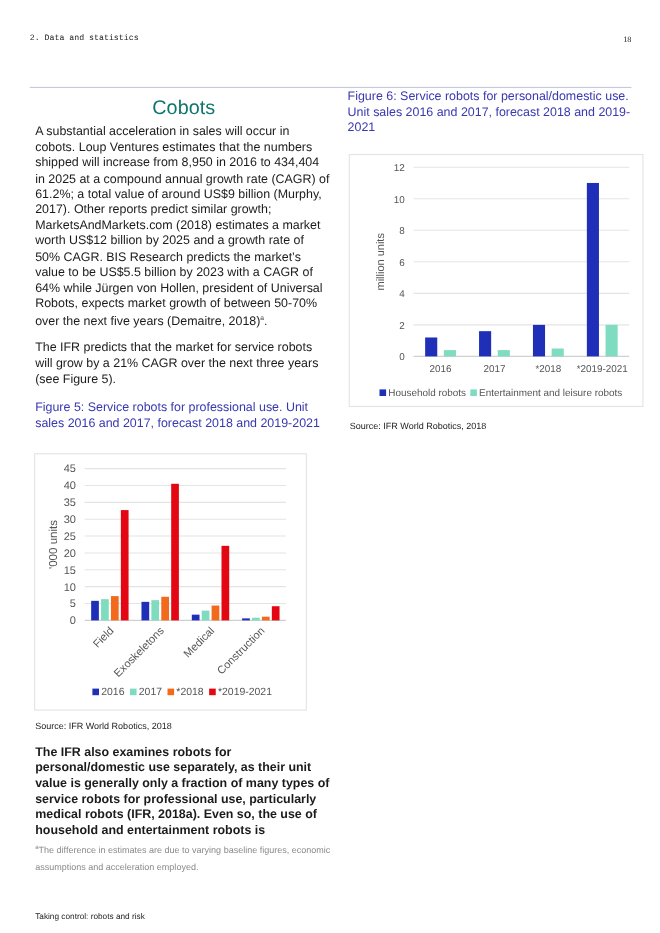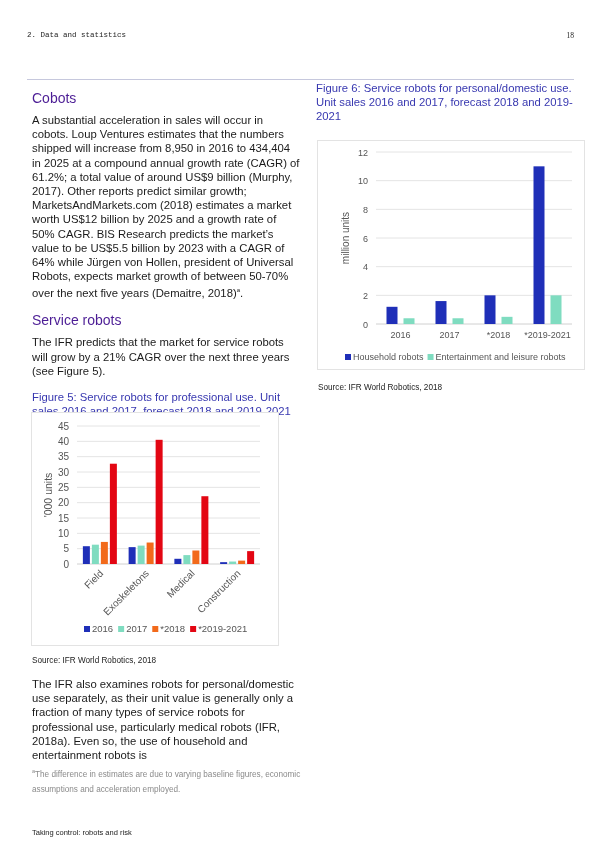--- a/index.html
+++ b/index.html
@@ -8,50 +8,49 @@
       font-family: "Liberation Sans", sans-serif; color: #1a1a1a;
     }
     .abs { position: absolute; }
     .hdr { top: 31px; font-size: 7.5px; color: #222; }
     #hdr-left { left: 27px; font-family: Liberation Mono, monospace; }
     #hdr-right { right: 26px; font-family: Liberation Serif, serif; }
     #hdr-rule { left: 27px; right: 26px; top: 79px; height: 1px; background: #c6c8dd; }
 
     .col { font-size: 11.3px; line-height: 14.2px; color: #1b1b1b; }
     .col p { margin: 0 0 9px 0; }
-    .h2 { color: #4c1d95; font-size: 14px; line-height: 17px; margin: 0 0 6px 0; }
+    .h2 { color: #0f766e; font-size: 18px; line-height: 17px; margin: 0 0 6px 0; text-align: center; }
     .figcap { color: #3838b0; font-size: 11.3px; line-height: 14.2px; margin: 0; }
     .src { font-size: 8.2px; color: #222; }
 
     #left-col { left: 32px; top: 90px; width: 270px; }
     #right-col { left: 316px; top: 81px; width: 262px; }
 
     .chart-box { position: absolute; border: 1px solid #e3e3e3; background: #fff; }
     #fig5-box { left: 31px; top: 412px; width: 246px; height: 232px; }
     #fig6-box { left: 317px; top: 140px; width: 266px; height: 228px; }
     svg text { font-family: "Liberation Sans", sans-serif; }
 
     #fig5-source { left: 32px; top: 656px; }
     #fig6-source { left: 318px; top: 383px; }
 
-    #bottom-para { left: 32px; top: 677px; width: 270px; }
+    #bottom-para { left: 32px; top: 677px; width: 270px; font-weight: bold; }
     #footnote { left: 32px; top: 764px; width: 280px; font-size: 8.2px; line-height: 15px; color: #8a8a8a; }
     #footer { left: 32px; top: 828px; font-size: 7.5px; color: #222; }
   </style>
 </head>
 <body>
 
 <div class="abs hdr" id="hdr-left">2. Data and statistics</div>
 <div class="abs hdr" id="hdr-right">18</div>
 <div class="abs" id="hdr-rule"></div>
 
 <div class="abs col" id="left-col">
   <div class="h2">Cobots</div>
   <p><span>A substantial acceleration in sales will occur in cobots. Loup Ventures estimates that the numbers shipped will increase from 8,950 in 2016 to 434,404 in 2025 at a compound annual growth rate (CAGR) of 61.2%; a total value of around US$9 billion (Murphy, 2017). Other reports predict similar growth; MarketsAndMarkets.com (2018) estimates a market worth US$12 billion by 2025 and a growth rate of 50% CAGR. BIS Research predicts the market’s value to be US$5.5 billion by 2023 with a CAGR of 64% while Jürgen von Hollen, president of Universal Robots, expects market growth of between 50-70% over the next five years (Demaitre, 2018)</span><sup style="font-size:6px;">a</sup><span>.</span></p>
-  <div class="h2" style="margin-top:12px;">Service robots</div>
   <p>The IFR predicts that the market for service robots will grow by a 21% CAGR over the next three years (see Figure 5).</p>
   <p class="figcap" style="margin-top:12px;">Figure 5: Service robots for professional use. Unit sales 2016 and 2017, forecast 2018 and 2019-2021</p>
 </div>
 
 <div class="chart-box" id="fig5-box">
   <svg id="fig5-svg" width="246" height="232">
       <line x1="45" x2="228" y1="151" y2="151" stroke="#d0d0d0" stroke-width="1"></line>
       <text x="37" y="154.5" text-anchor="end" font-size="10" fill="#555">0</text>
       <line x1="45" x2="228" y1="135.66666666666666" y2="135.66666666666666" stroke="#e4e4e4" stroke-width="1"></line>
       <text x="37" y="139.16666666666666" text-anchor="end" font-size="10" fill="#555">5</text>

